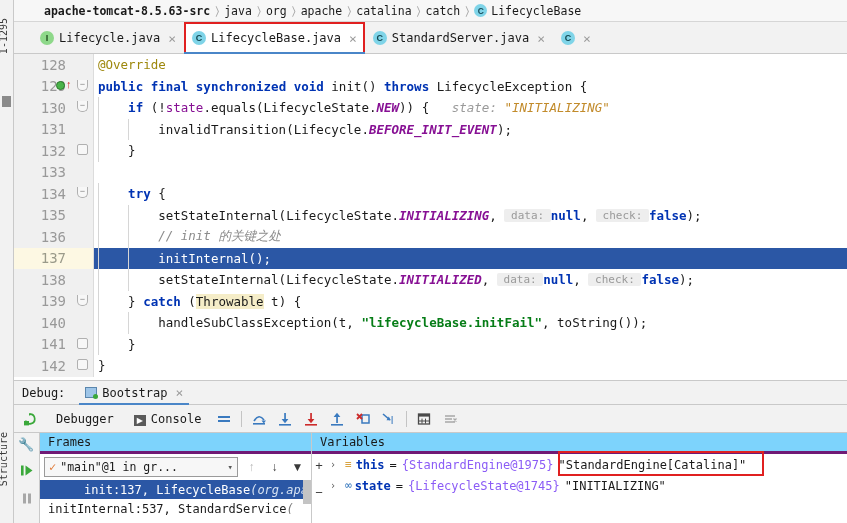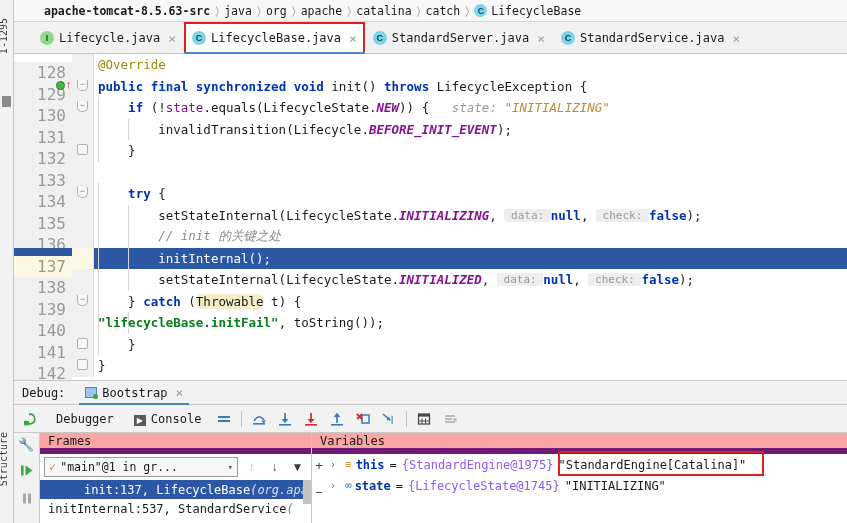--- a/index.html
+++ b/index.html
@@ -90,21 +90,21 @@
   }
   .code-row {
     position: relative; height: 21.5px; display: flex; align-items: center;
     white-space: pre;
   }
   .code-row.hl { background: #2b57a5; }
   .gutter {
     position: absolute; left: 0; top: 0; width: 58px; height: 100%;
     background: #f0f0f0; display: flex; align-items: center;
     justify-content: flex-end; padding-right: 6px;
-    color: #999999; font-size: 16px; margin-top: 8px;
+    color: #999999; font-size: 14px;
   }
   .code-row.hl .gutter { background: #fdf8e3; color: #9a9a8a; padding-left: 20px; }
   .bp-dot {
     position: absolute; left: 42px; top: 5px; width: 9px; height: 9px;
     border-radius: 50%; background: #4ab34a; border: 1px solid #2d7a2d;
     color: #ffffff; font-size: 6px; line-height: 8px; text-align: center;
     font-family: "Liberation Sans", sans-serif;
   }
   .bp-arrow {
     position: absolute; left: 52px; top: 2px; color: #cc2b2b;
@@ -139,21 +139,21 @@
   .fld    { color: #871094; }
   .cst    { color: #871094; font-style: italic; font-weight: bold; }
   .str    { color: #067d17; font-weight: bold; }
   .cmt    { color: #8c8c8c; font-style: italic; }
   .plain  { color: #1a1a1a; }
   .hint   { color: #9a9a9a; font-size: 11px; background:#eeeeee;
             padding: 0 0; border-radius: 2px; }
   .hintv  { color: #0033b3; font-weight: bold; }
   .dbgval { color: #c28b2b; font-style: italic; }
   .dbgkey { color: #9a9a9a; font-style: italic; }
-  .hlyellow { background: #f5edc8; border-radius: 6px; }
+  .hlyellow { background: #f5edc8; }
   .code-row.hl .code-text,
   .code-row.hl .code-text * { color: #ffffff !important; }
 
   
   .debug-head {
     position: absolute; left: 14px; top: 380px; right: 0; height: 25px;
     background: #f2f2f2; border-top: 1px solid #c9c9c9;
     border-bottom: 1px solid #c9c9c9;
     display: flex; align-items: center; padding-left: 8px;
     font-family: "DejaVu Sans Mono", monospace; font-size: 12px;
@@ -217,21 +217,21 @@
   .resume-ico { color: #3aa83a; font-size: 13px; }
   .pause-ico { color: #a8a8a8; font-size: 13px; letter-spacing: -1px; }
 
   .frames-pane {
     width: 272px; border-right: 1px solid #c9c9c9; position: relative;
     background: #ffffff;
   }
   .pane-title {
     height: 21px; display: flex; align-items: center; padding-left: 8px;
     font-family: "DejaVu Sans Mono", monospace; font-size: 12px;
-    color: #1a1a1a; border-bottom: 6px solid #701a75; background: #fca5a5;
+    color: #1a1a1a; border-bottom: 3px solid #701a75; background: #7dd3fc;
   }
   .thread-row {
     height: 26px; display: flex; align-items: center; padding: 0 4px; gap: 4px;
   }
   .thread-combo {
     flex: 1; height: 20px; border: 1px solid #9a9a9a; background: #f7f7f7;
     display: flex; align-items: center; gap: 4px; padding: 0 4px;
     font-family: "DejaVu Sans Mono", monospace; font-size: 11.5px;
     color: #1a1a1a; overflow: hidden; white-space: nowrap;
   }
@@ -317,39 +317,38 @@
       <span>LifecycleBase.java</span>
       <span class="tab-x">×</span>
     </div>
     <div class="tab">
       <span class="tab-ico cls">C</span>
       <span>StandardServer.java</span>
       <span class="tab-x">×</span>
     </div>
     <div class="tab">
       <span class="tab-ico cls">C</span>
-      <span>StandardService.java</span>
       <span class="tab-x">×</span>
     </div>
   </div>
 
   <div class="editor" id="editor">
       <div class="code-row"><div class="gutter">128</div><div class="fold-col"></div><div class="code-text"><span class="anno">@Override</span></div></div>
       <div class="code-row"><div class="gutter">129</div><div class="bp-dot"></div><div class="bp-arrow">↑</div><div class="fold-col"><div class="fold-mark open">−</div></div><div class="code-text"><span class="kw">public </span><span class="kw">final </span><span class="kw">synchronized </span><span class="kw">void </span><span class="plain">init() </span><span class="kw">throws </span><span class="plain">LifecycleException {</span></div></div>
       <div class="code-row"><div class="gutter">130</div><div class="fold-col"><div class="fold-mark open">−</div></div><div class="indent-guide" style="left: 84px;"></div><div class="code-text"><span class="plain">    </span><span class="kw">if </span><span class="plain">(!</span><span class="fld">state</span><span class="plain">.equals(LifecycleState.</span><span class="cst">NEW</span><span class="plain">)) {</span><span class="plain">   </span><span class="dbgkey">state: </span><span class="dbgval">"INITIALIZING"</span></div></div>
       <div class="code-row"><div class="gutter">131</div><div class="fold-col"></div><div class="indent-guide" style="left: 84px;"></div><div class="indent-guide" style="left: 114px;"></div><div class="code-text"><span class="plain">        invalidTransition(Lifecycle.</span><span class="cst">BEFORE_INIT_EVENT</span><span class="plain">);</span></div></div>
       <div class="code-row"><div class="gutter">132</div><div class="fold-col"><div class="fold-mark closed"></div></div><div class="indent-guide" style="left: 84px;"></div><div class="code-text"><span class="plain">    }</span></div></div>
       <div class="code-row"><div class="gutter">133</div><div class="fold-col"></div><div class="code-text"></div></div>
       <div class="code-row"><div class="gutter">134</div><div class="fold-col"><div class="fold-mark open">−</div></div><div class="indent-guide" style="left: 84px;"></div><div class="code-text"><span class="plain">    </span><span class="kw">try </span><span class="plain">{</span></div></div>
       <div class="code-row"><div class="gutter">135</div><div class="fold-col"></div><div class="indent-guide" style="left: 84px;"></div><div class="indent-guide" style="left: 114px;"></div><div class="code-text"><span class="plain">        setStateInternal(LifecycleState.</span><span class="cst">INITIALIZING</span><span class="plain">, </span><span class="hint"> data: </span><span class="hintv">null</span><span class="plain">, </span><span class="hint"> check: </span><span class="hintv">false</span><span class="plain">);</span></div></div>
       <div class="code-row"><div class="gutter">136</div><div class="fold-col"></div><div class="indent-guide" style="left: 84px;"></div><div class="indent-guide" style="left: 114px;"></div><div class="code-text"><span class="cmt">        // init 的关键之处</span></div></div>
       <div class="code-row hl"><div class="gutter">137</div><div class="fold-col"></div><div class="indent-guide" style="left: 84px;"></div><div class="indent-guide" style="left: 114px;"></div><div class="code-text"><span class="plain">        initInternal();</span></div></div>
       <div class="code-row"><div class="gutter">138</div><div class="fold-col"></div><div class="indent-guide" style="left: 84px;"></div><div class="indent-guide" style="left: 114px;"></div><div class="code-text"><span class="plain">        setStateInternal(LifecycleState.</span><span class="cst">INITIALIZED</span><span class="plain">, </span><span class="hint"> data: </span><span class="hintv">null</span><span class="plain">, </span><span class="hint"> check: </span><span class="hintv">false</span><span class="plain">);</span></div></div>
       <div class="code-row"><div class="gutter">139</div><div class="fold-col"><div class="fold-mark open">−</div></div><div class="indent-guide" style="left: 84px;"></div><div class="code-text"><span class="plain">    } </span><span class="kw">catch </span><span class="plain">(</span><span class="hlyellow">Throwable</span><span class="plain"> t) {</span></div></div>
-      <div class="code-row"><div class="gutter">140</div><div class="fold-col"></div><div class="indent-guide" style="left: 84px;"></div><div class="indent-guide" style="left: 114px;"></div><div class="code-text"><span class="str">"lifecycleBase.initFail"</span><span class="plain">, toString());</span></div></div>
+      <div class="code-row"><div class="gutter">140</div><div class="fold-col"></div><div class="indent-guide" style="left: 84px;"></div><div class="indent-guide" style="left: 114px;"></div><div class="code-text"><span class="plain">        handleSubClassException(t, </span><span class="str">"lifecycleBase.initFail"</span><span class="plain">, toString());</span></div></div>
       <div class="code-row"><div class="gutter">141</div><div class="fold-col"><div class="fold-mark closed"></div></div><div class="indent-guide" style="left: 84px;"></div><div class="code-text"><span class="plain">    }</span></div></div>
       <div class="code-row"><div class="gutter">142</div><div class="fold-col"><div class="fold-mark closed"></div></div><div class="code-text"><span class="plain">}</span></div></div>
     </div>
 
   <div class="debug-head">
     <span class="debug-label">Debug:</span>
     <div class="debug-tab">
       <span class="bootstrap-ico"></span>
       <span>Bootstrap</span>
       <span class="tab-x">×</span>

